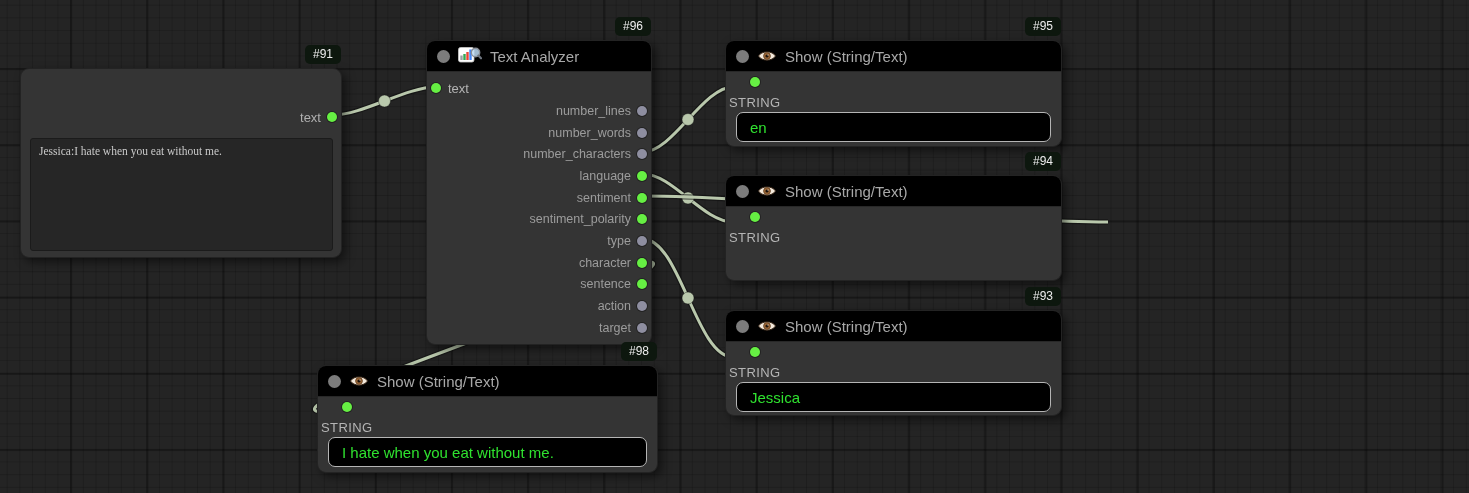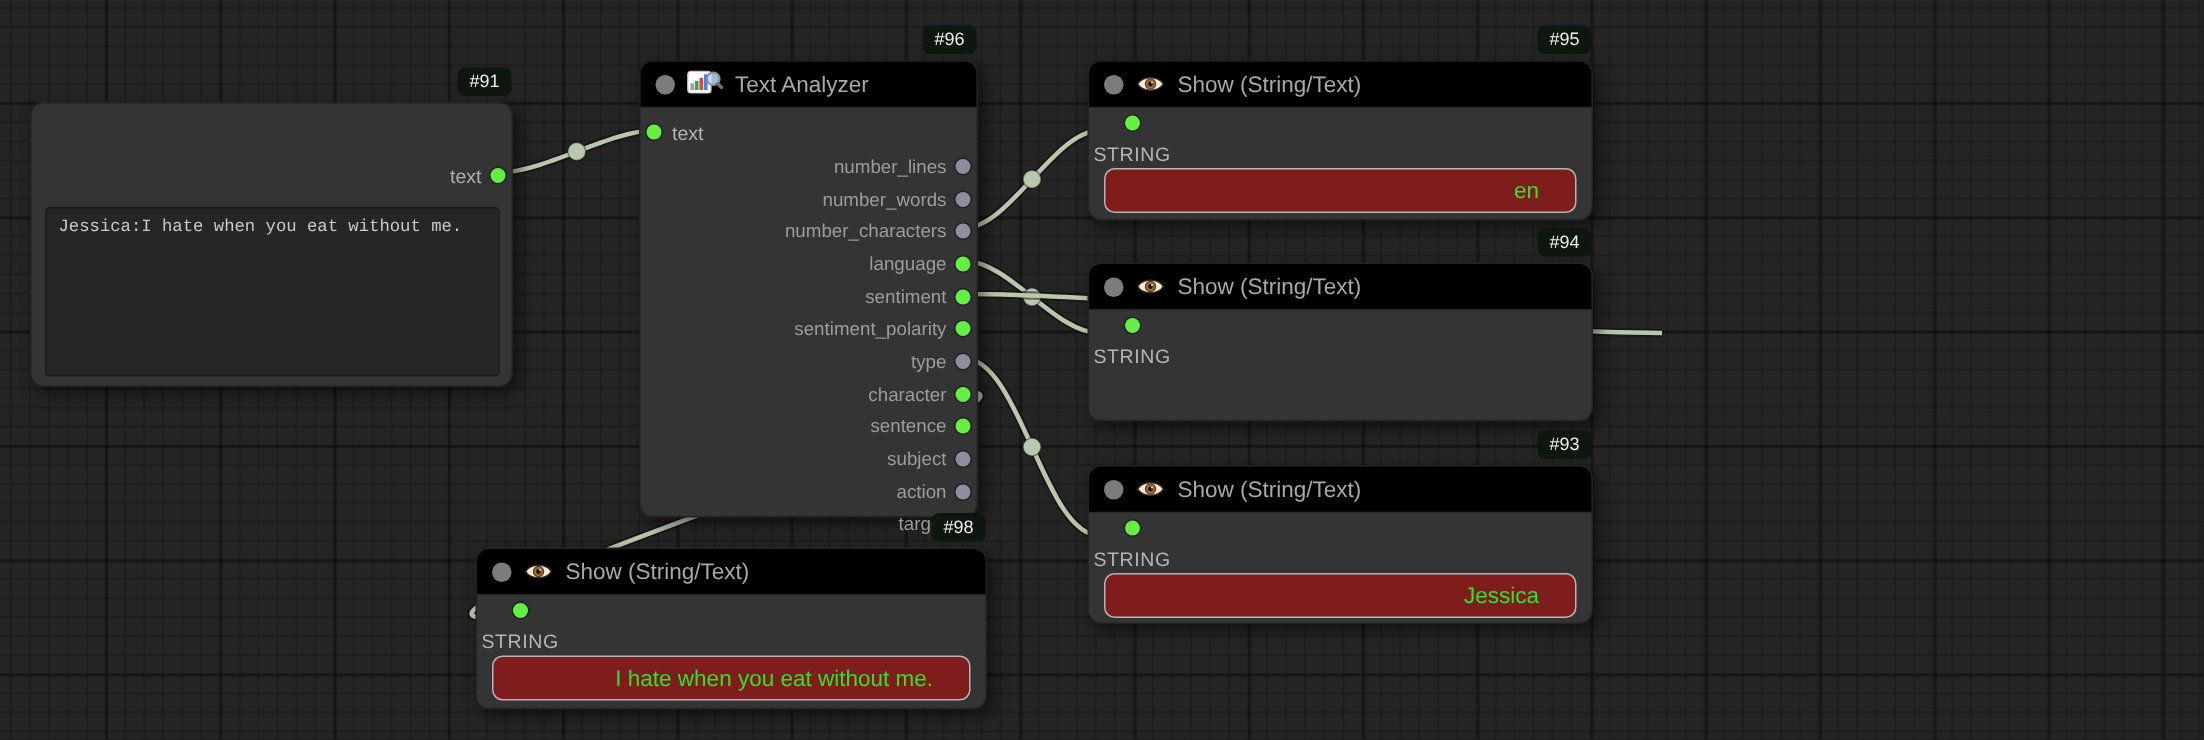--- a/index.html
+++ b/index.html
@@ -48,31 +48,31 @@
   .olabel{color:#9c9c9c;font-size:12.5px;white-space:nowrap;}
   .in-row{position:absolute;top:36px;left:0;height:22px;display:flex;align-items:center;gap:7px;padding-left:4px;}
   .in-row .ilabel{color:#b4b4b4;font-size:13px;}
   .show-row{position:absolute;top:36px;left:0;height:22px;display:flex;align-items:center;gap:8px;padding-left:3px;flex-direction:column;}
   .show-row .ilabel{color:#b5b5b5;font-size:13px;letter-spacing:.4px;}
   .out-single{position:absolute;top:37px;right:0;height:22px;display:flex;align-items:center;gap:6px;padding-right:4px;}
   .out-single .olabel{color:#b0b0b0;font-size:13px;}
 
   .valbox{
     position:absolute;left:10px;right:10px;top:71px;height:30px;box-sizing:border-box;
-    background:#7f1d1d;border:1px solid #b5b5b5;border-radius:7px;
-    display:flex;align-items:center;padding:0 24px;overflow:hidden;justify-content:flex-end;
+    background:#000000;border:1px solid #b5b5b5;border-radius:7px;
+    display:flex;align-items:center;padding:0 13px;overflow:hidden;
   }
   .valtext{font-size:15px;white-space:nowrap;}
   .valtext.string{color:var(--string-text,#2fe22f);}
   .valtext.float{color:var(--float-text,#f2a33c);}
 
   .wt-text{
     position:absolute;left:9px;top:69px;width:303px;height:113px;box-sizing:border-box;
     background:#262626;border:1px solid #1b1b1b;border-radius:3px;
-    color:#c9c9c9;font-family:Liberation Mono, monospace;font-size:11.5px;
+    color:#c9c9c9;font-family:Liberation Serif, serif;font-size:11.5px;
     padding:6px 8px;resize:none;outline:none;overflow:hidden;
   }
 </style>
 </head>
 <body>
 
 <div id="canvas">
   <svg id="link-layer">
       <path d="M 333 115 C 363 115, 406 87, 436 87" class="link-shadow"></path>
       <path d="M 333 115 C 363 115, 406 87, 436 87" class="link-path"></path>
@@ -155,24 +155,20 @@
         </div>
       <div class="orow">
           <span class="olabel">character</span>
           <span class="dot dot-on"></span>
         </div>
       <div class="orow">
           <span class="olabel">sentence</span>
           <span class="dot dot-on"></span>
         </div>
       <div class="orow">
-          <span class="olabel">subject</span>
-          <span class="dot dot-off"></span>
-        </div>
-      <div class="orow">
           <span class="olabel">action</span>
           <span class="dot dot-off"></span>
         </div>
       <div class="orow">
           <span class="olabel">target</span>
           <span class="dot dot-off"></span>
         </div>
     </div>
   </div>
 

